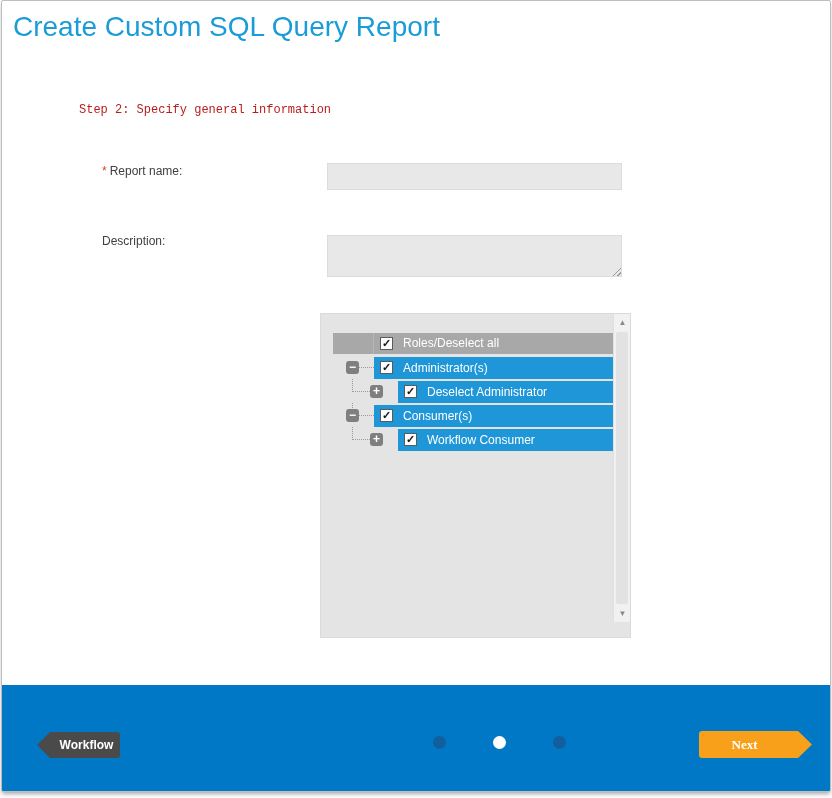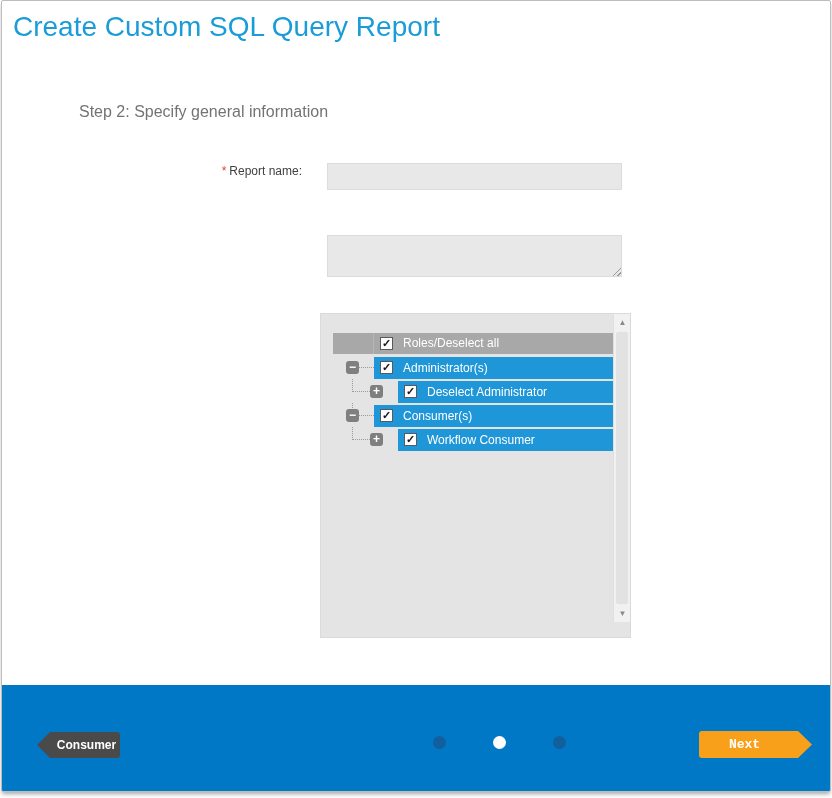--- a/index.html
+++ b/index.html
@@ -12,25 +12,25 @@
     box-shadow:0 3px 4px -1px rgba(0,0,0,0.35);
     overflow:hidden;
   }
 
   .page-title {
     position:absolute; left:11px; top:10px;
     font-size:28px; font-weight:400; color:#1a9cd8;
   }
   .step-heading {
     position:absolute; left:77px; top:102px;
-    font-size:16px; font-weight:400; color:#737373;
+    font-size:12px; font-weight:400; color:#b91c1c;font-family:Liberation Mono, monospace;
   }
 
   .field-label {
-    position:absolute; left:100px; width:200px; text-align:right;
+    position:absolute; left:100px; width:200px; text-align:left;
     font-size:12px; color:#404040;
   }
   .required { color:#e03c31; margin-right:3px; }
 
   .text-input {
     position:absolute; left:325px; width:295px;
     background:#e8e8e8; border:1px solid #dcdcdc;
     font-family:"Liberation Sans", sans-serif; font-size:12px; color:#333;
   }
   #report-name { top:162px; height:27px; padding:0 6px; }
@@ -122,21 +122,21 @@
     position:absolute; left:35px; top:47px; width:83px; height:26px;
     background:#4a4a4a; border:none; color:#fff;
     font-family:"Liberation Sans", sans-serif; font-size:12px; font-weight:bold;
     padding-left:16px; cursor:pointer;
     clip-path:polygon(13px 0, 100% 0, 100% 100%, 13px 100%, 0 50%);
     border-radius:0 3px 3px 0;
   }
   .btn-next {
     position:absolute; left:697px; top:46px; width:113px; height:27px;
     background:#f9a01b; border:none; color:#fff;
-    font-family:Liberation Mono, monospace; font-size:13px; font-weight:bold;
+    font-family:Liberation Serif, serif; font-size:13px; font-weight:bold;
     padding-right:22px; cursor:pointer;
     clip-path:polygon(0 0, calc(100% - 14px) 0, 100% 50%, calc(100% - 14px) 100%, 0 100%);
     border-radius:3px 0 0 3px;
     text-align:center;
   }
   .dot {
     position:absolute; top:51px; width:13px; height:13px; border-radius:50%;
     background:#115f9c;
   }
   .dot.active { background:#ffffff; }
@@ -148,20 +148,21 @@
 <body>
 
 <div class="page">
 
   <div class="page-title">Create Custom SQL Query Report</div>
   <div class="step-heading">Step 2: Specify general information</div>
 
   <div class="field-label" style="top:163px"><span class="required">*</span><span>Report name:</span></div>
   <input id="report-name" class="text-input" type="text" value="" style="">
 
+  <div class="field-label" style="top:233px"><span>Description:</span></div>
   <textarea id="description" class="text-input" style=""></textarea>
   <span class="grip"></span>
 
 
   <div class="roles-panel">
 
     <div class="tree-header">
       <span class="col-divider"></span>
       <span class="checkbox">
           <span class="check">✓</span>
@@ -214,20 +215,20 @@
 
     <div class="tree-scrollbar">
       <span class="sb-btn sb-up">▲</span>
       <span class="sb-thumb"></span>
       <span class="sb-btn sb-down">▼</span>
     </div>
 
   </div>
 
   <div class="footer">
-    <button class="btn-previous">Consumer</button>
+    <button class="btn-previous">Workflow</button>
     <span class="dot dot-1"></span>
     <span class="dot dot-2 active"></span>
     <span class="dot dot-3"></span>
     <button class="btn-next">Next</button>
   </div>
 
 </div>
 
 </body></html>

